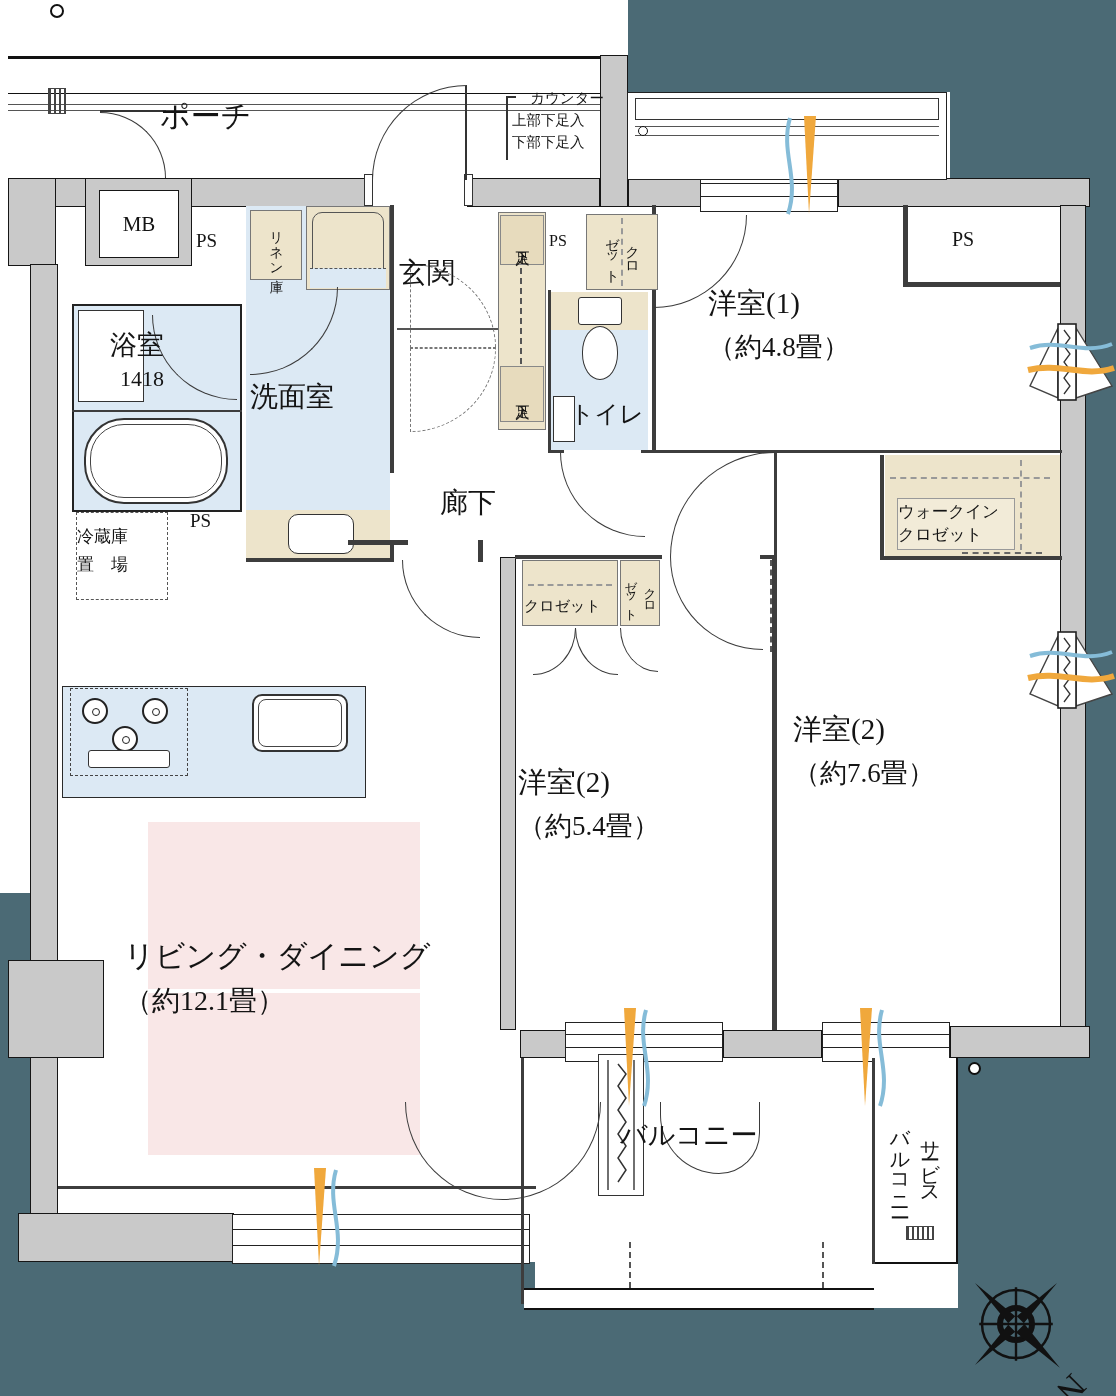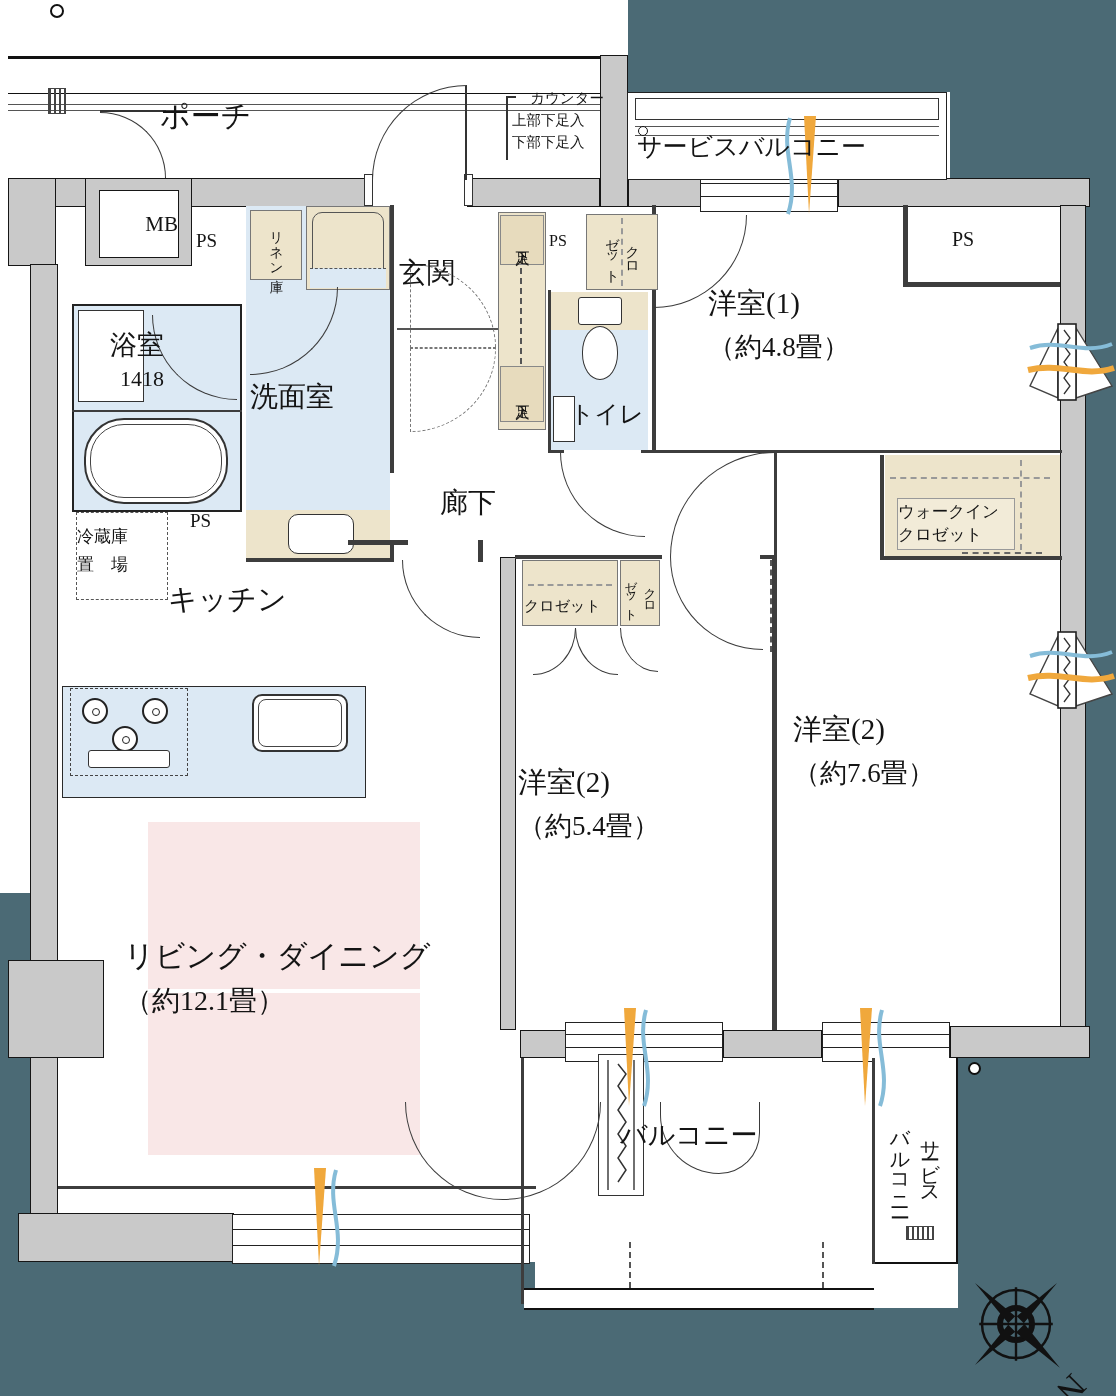--- a/index.html
+++ b/index.html
@@ -68,21 +68,21 @@
   <div class="abs wall" style="left:1060px;top:205px;width:26px;height:827px"></div>
   <div class="abs wall" style="left:8px;top:178px;width:48px;height:88px"></div>
   <div class="abs wall" style="left:30px;top:264px;width:28px;height:951px"></div>
   <div class="abs wall" style="left:8px;top:960px;width:96px;height:98px"></div>
   <div class="abs wall" style="left:18px;top:1213px;width:216px;height:49px"></div>
   <div class="abs wall" style="left:520px;top:1030px;width:47px;height:28px"></div>
   <div class="abs wall" style="left:723px;top:1030px;width:99px;height:28px"></div>
   <div class="abs wall" style="left:950px;top:1026px;width:140px;height:32px"></div>
   <div class="abs wall" style="left:500px;top:557px;width:16px;height:473px"></div>
 
-  <div class="abs thin" style="left:99px;top:190px;width:80px;height:68px;border-width:1.6px;border-color:#161616;display:flex;align-items:center;justify-content:flex-end;font-size:21px">
+  <div class="abs thin" style="left:99px;top:190px;width:80px;height:68px;border-width:1.6px;border-color:#161616;display:flex;align-items:center;justify-content:center;font-size:21px">
     <span>MB</span>
   </div>
 
   <div class="abs blue" style="left:74px;top:306px;width:166px;height:204px"></div>
   <div class="abs blue" style="left:246px;top:206px;width:144px;height:352px"></div>
   <div class="abs blue" style="left:551px;top:330px;width:97px;height:120px"></div>
   <div class="abs pink" style="left:148px;top:822px;width:272px;height:167px"></div>
   <div class="abs pink" style="left:148px;top:993px;width:272px;height:162px"></div>
 
   <div class="abs roombox" style="left:72px;top:304px;width:170px;height:208px"></div>
@@ -251,28 +251,26 @@
     <path d="M4,56 C36,48 60,64 90,54" fill="none" stroke="#f0a83c" stroke-width="6"></path>
   </svg>
 
   <div class="abs" style="left:506px;top:96px;width:2px;height:64px;background:#333"></div>
   <div class="abs" style="left:506px;top:96px;width:10px;height:2px;background:#333"></div>
   <div class="lbl" style="left:512px;top:90px;width:92px;font-size:14.5px;text-align:right">カウンター</div>
   <div class="lbl" style="left:512px;top:112px;width:92px;font-size:14.5px;text-align:left">上部下足入</div>
   <div class="lbl" style="left:512px;top:134px;width:92px;font-size:14.5px;text-align:left">下部下足入</div>
 
   <div class="lbl" style="left:160px;top:98px;width:290px;font-size:30px">ポーチ</div>
-  <div class="lbl" style="left:637px;top:132px;width:300px;font-size:25px">サービスバルコニー</div>
   <div class="lbl" style="left:399px;top:256px;width:96px;font-size:28px">玄関</div>
   <div class="lbl" style="left:250px;top:380px;width:136px;font-size:28px">洗面室</div>
   <div class="lbl" style="left:110px;top:330px;width:100px;font-size:27px">浴室</div>
   <div class="lbl" style="left:120px;top:366px;width:80px;font-size:22px">1418</div>
   <div class="lbl" style="left:570px;top:400px;width:80px;font-size:24px">トイレ</div>
   <div class="lbl" style="left:440px;top:486px;width:96px;font-size:28px">廊下</div>
-  <div class="lbl" style="left:168px;top:582px;width:224px;font-size:29px">キッチン</div>
   <div class="lbl" style="left:124px;top:938px;width:345px;font-size:30px">リビング・ダイニング</div>
   <div class="lbl" style="left:124px;top:984px;width:345px;font-size:28px">（約12.1畳）</div>
   <div class="lbl" style="left:793px;top:712px;width:250px;font-size:29px">洋室(2)</div>
   <div class="lbl" style="left:793px;top:758px;width:250px;font-size:27px">（約7.6畳）</div>
   <div class="lbl" style="left:518px;top:765px;width:250px;font-size:29px">洋室(2)</div>
   <div class="lbl" style="left:518px;top:811px;width:250px;font-size:27px">（約5.4畳）</div>
   <div class="lbl" style="left:708px;top:286px;width:300px;font-size:29px">洋室(1)</div>
   <div class="lbl" style="left:708px;top:332px;width:300px;font-size:27px">（約4.8畳）</div>
   <div class="lbl" style="left:620px;top:1120px;width:210px;font-size:27px">バルコニー</div>
   <div class="abs vcols" style="left:883px;top:1068px;width:66px;height:186px;font-size:20px;gap:3px">

